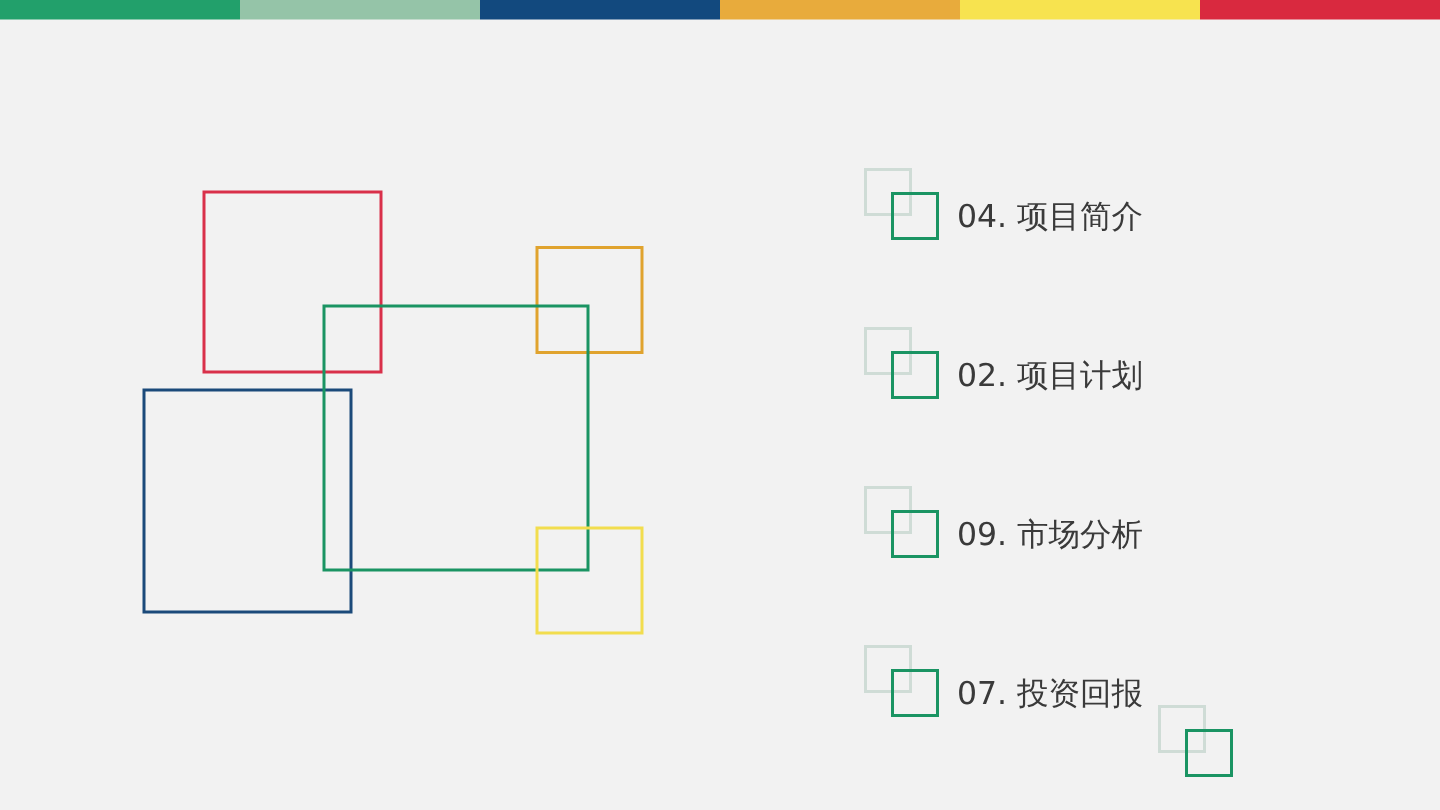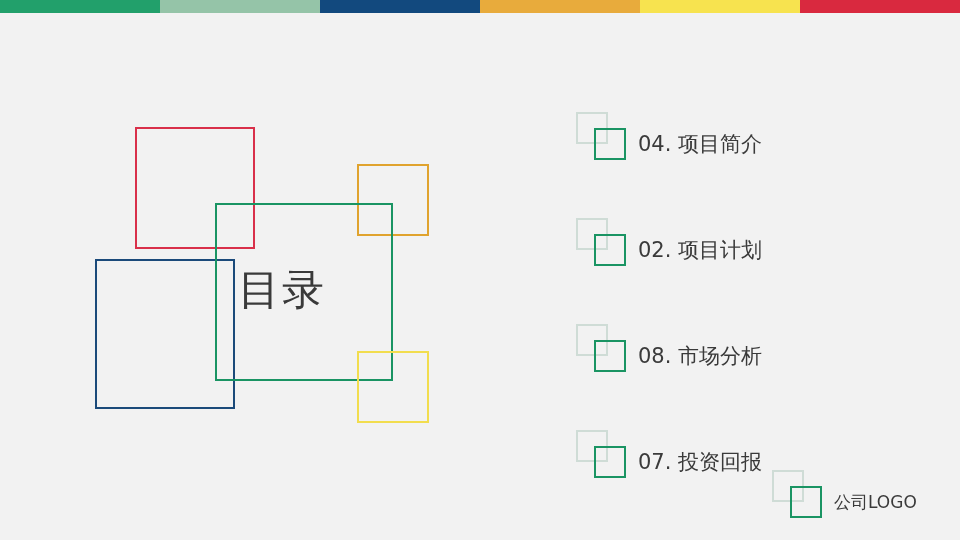--- a/index.html
+++ b/index.html
@@ -176,49 +176,47 @@
     <div class="seg" style="width:160px;background:#f7e34f;"></div>
     <div class="seg" style="width:160px;background:#d9293f;"></div>
   </div>
 
   <div class="deco sq-red"></div>
   <div class="deco sq-orange"></div>
   <div class="deco sq-navy"></div>
   <div class="deco sq-green-big"></div>
   <div class="deco sq-yellow"></div>
 
-  <div class="title-cn">目录</div>
 
   <div class="toc">
 
     <div class="toc-item">
       <span class="mark-back"></span>
       <span class="mark-front"></span>
       <span class="label">04. 项目简介</span>
     </div>
 
     <div class="toc-item">
       <span class="mark-back"></span>
       <span class="mark-front"></span>
       <span class="label">02. 项目计划</span>
     </div>
 
     <div class="toc-item">
       <span class="mark-back"></span>
       <span class="mark-front"></span>
-      <span class="label">08. 市场分析</span>
+      <span class="label">09. 市场分析</span>
     </div>
 
     <div class="toc-item">
       <span class="mark-back"></span>
       <span class="mark-front"></span>
       <span class="label">07. 投资回报</span>
     </div>
 
   </div>
 
   <div class="logo-group">
     <span class="lg-back"></span>
     <span class="lg-front"></span>
-    <span class="lg-text">公司LOGO</span>
   </div>
 
 </div>
 
 </body></html>

